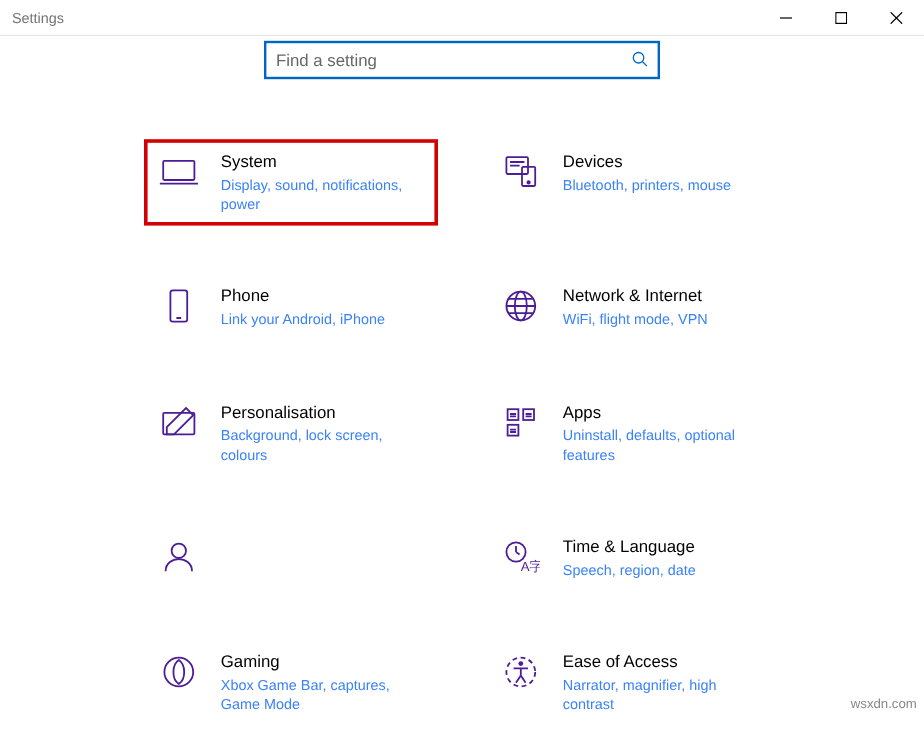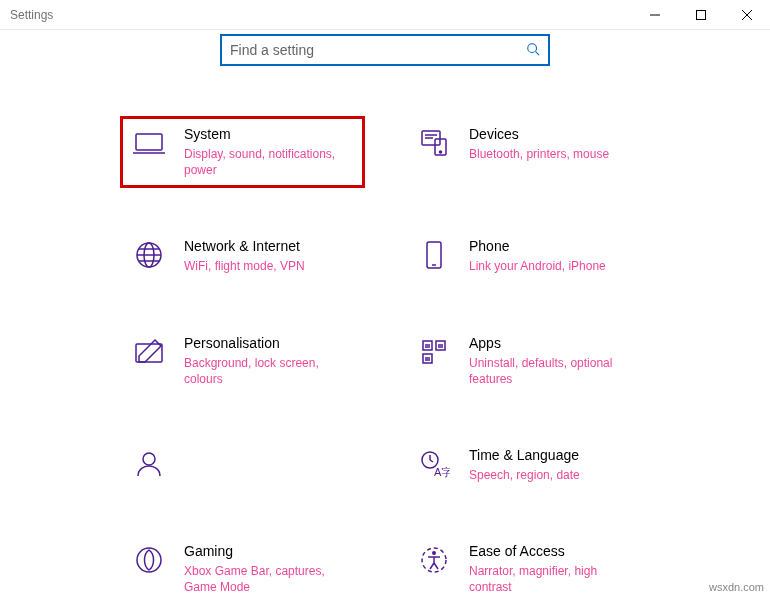--- a/index.html
+++ b/index.html
@@ -89,21 +89,21 @@
     }
     .tile-icon svg { width: 32px; height: 32px; }
     .tile-text { flex: 1; min-width: 0; }
     .tile-title {
       font-size: 14px;
       color: #000;
       margin-bottom: 4px;
     }
     .tile-desc {
       font-size: 12px;
-      color: #ec4899;
+      color: #3b82f6;
       line-height: 1.35;
     }
     .watermark {
       position: absolute;
       bottom: 16px;
       right: 6px;
       font-size: 11px;
       color: #888;
     }
   </style>
@@ -173,43 +173,43 @@
       </div>
       <div class="tile-text">
         <div class="tile-title">Devices</div>
         <div class="tile-desc">Bluetooth, printers, mouse</div>
       </div>
     </div>
 
     <div class="tile">
       <div class="tile-icon">
         <svg viewBox="0 0 32 32" fill="none" stroke="currentColor" stroke-width="1.5">
+            <rect x="9" y="3" width="14" height="26" rx="2"></rect>
+            <line x1="14" y1="26" x2="18" y2="26"></line>
+          </svg>
+      </div>
+      <div class="tile-text">
+        <div class="tile-title">Phone</div>
+        <div class="tile-desc">Link your Android, iPhone</div>
+      </div>
+    </div>
+
+    <div class="tile">
+      <div class="tile-icon">
+        <svg viewBox="0 0 32 32" fill="none" stroke="currentColor" stroke-width="1.5">
             <circle cx="16" cy="16" r="12"></circle>
             <ellipse cx="16" cy="16" rx="5" ry="12"></ellipse>
             <line x1="4" y1="16" x2="28" y2="16"></line>
             <line x1="6" y1="10" x2="26" y2="10"></line>
             <line x1="6" y1="22" x2="26" y2="22"></line>
           </svg>
       </div>
       <div class="tile-text">
         <div class="tile-title">Network &amp; Internet</div>
         <div class="tile-desc">WiFi, flight mode, VPN</div>
-      </div>
-    </div>
-
-    <div class="tile">
-      <div class="tile-icon">
-        <svg viewBox="0 0 32 32" fill="none" stroke="currentColor" stroke-width="1.5">
-            <rect x="9" y="3" width="14" height="26" rx="2"></rect>
-            <line x1="14" y1="26" x2="18" y2="26"></line>
-          </svg>
-      </div>
-      <div class="tile-text">
-        <div class="tile-title">Phone</div>
-        <div class="tile-desc">Link your Android, iPhone</div>
       </div>
     </div>
 
     <div class="tile">
       <div class="tile-icon">
         <svg viewBox="0 0 32 32" fill="none" stroke="currentColor" stroke-width="1.5">
             <rect x="3" y="8" width="26" height="18" rx="1"></rect>
             <path d="M22 4 L28 10 L12 26 L6 26 L6 20 Z"></path>
           </svg>
       </div>

